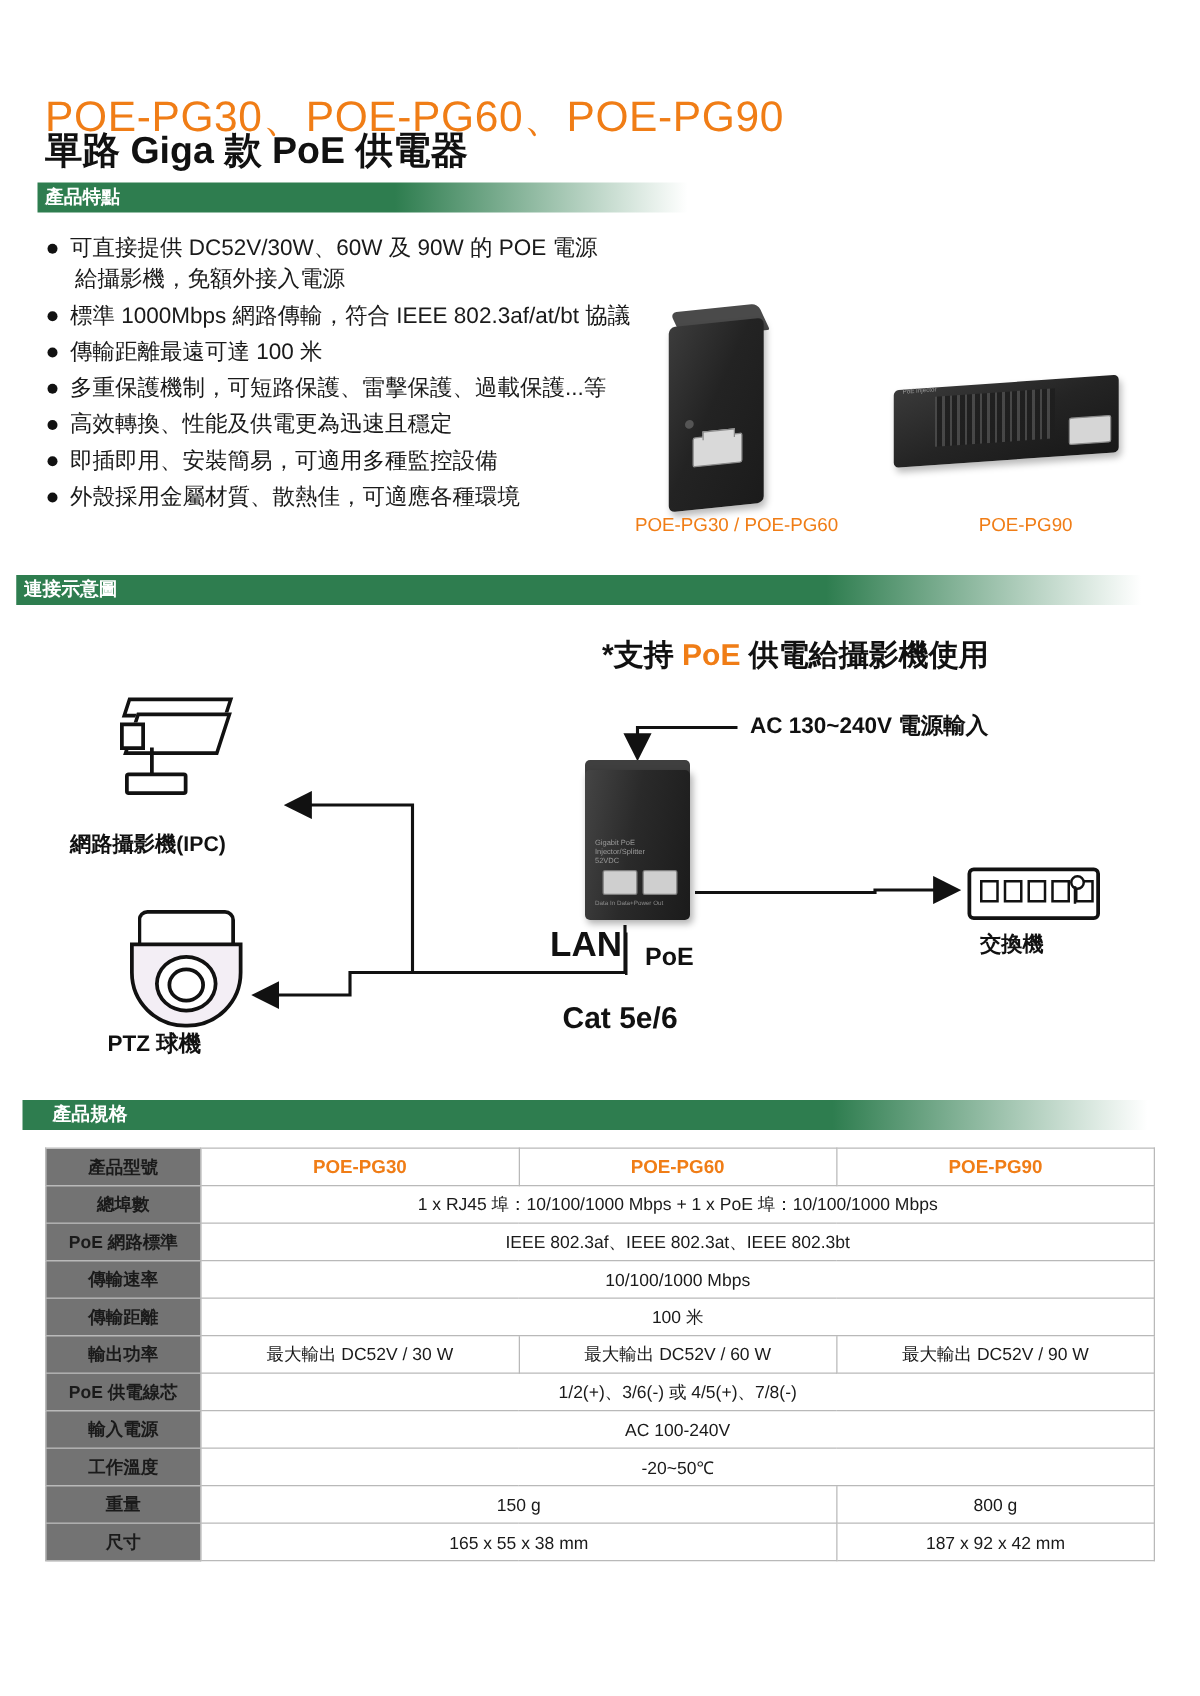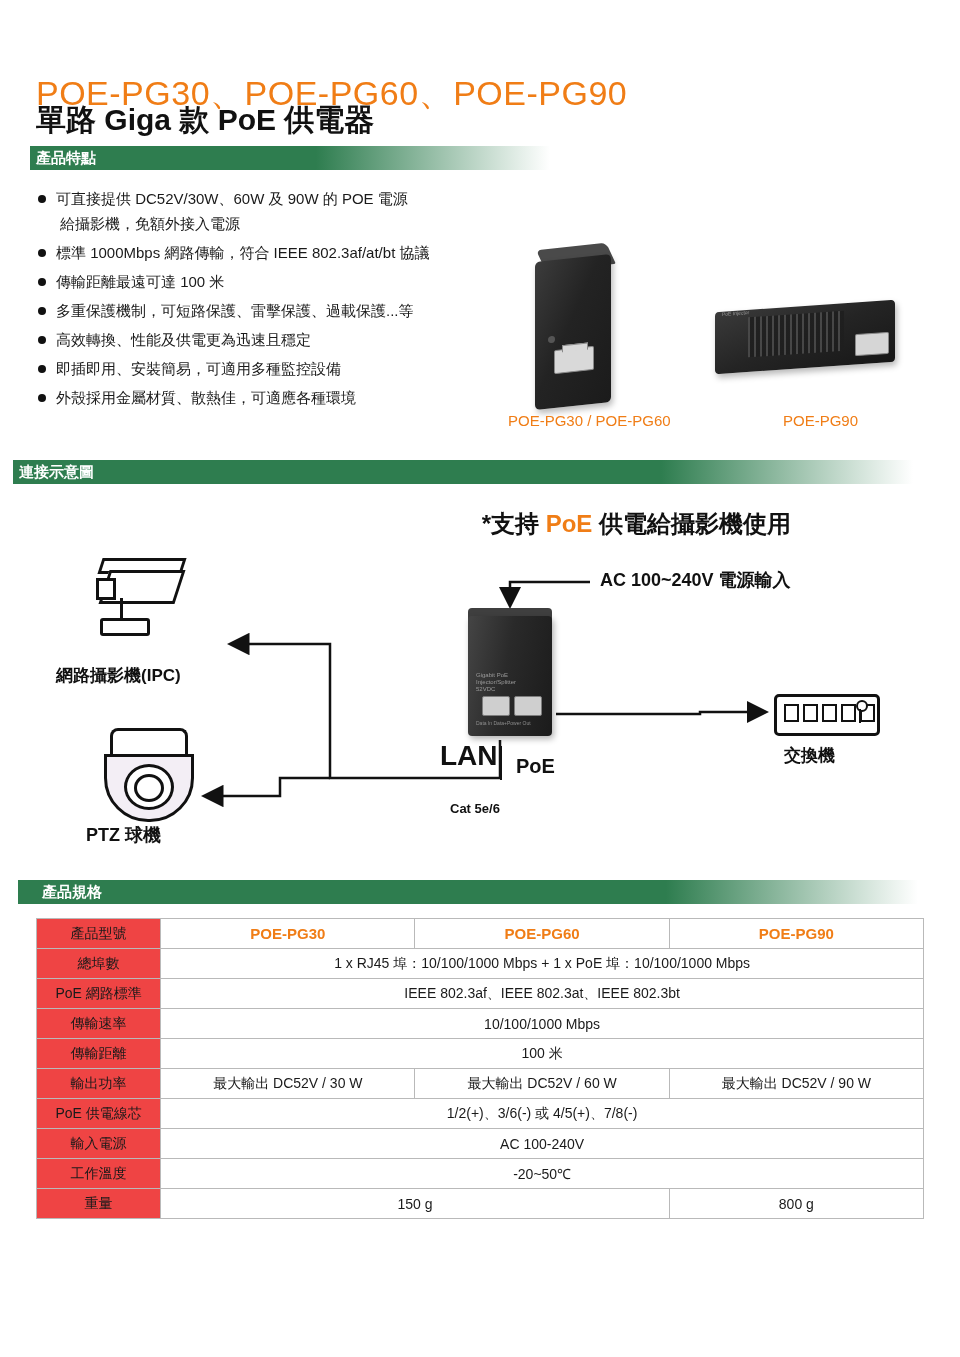--- a/index.html
+++ b/index.html
@@ -58,21 +58,21 @@
   .sec-bar.wide {
     background: linear-gradient(to right, #2e7d4f 0%, #2e7d4f 72%, #ffffff 100%);
   }
 
   
   .features {
     position: absolute;
     left: 36px;
     top: 186px;
     width: 470px;
-    font-size: 15px;
+    font-size: 18px;
     line-height: 25px;
   }
   .feat {
     position: relative;
     padding-left: 20px;
     margin-bottom: 4px;
   }
   .feat::before {
     content: "";
     position: absolute;
@@ -222,21 +222,21 @@
     font-weight: bold;
     white-space: nowrap;
     color: #111;
   }
   .lbl-ipc { left: 56px; top: 168px; font-size: 17px; }
   .lbl-ptz { left: 86px; top: 327px; font-size: 18px; }
   .lbl-ac  { left: 600px; top: 72px; font-size: 18px; }
   .lbl-sw  { left: 784px; top: 248px; font-size: 17px; }
   .lbl-lan { left: 440px; top: 244px; font-size: 28px; }
   .lbl-poe { left: 516px; top: 259px; font-size: 20px; }
-  .lbl-cat { left: 450px; top: 305px; font-size: 13px; }
+  .lbl-cat { left: 450px; top: 305px; font-size: 24px; }
   .lan-div {
     position: absolute;
     left: 500px;
     top: 250px;
     width: 2px;
     height: 34px;
     background: #111;
   }
 
   
@@ -431,22 +431,22 @@
     font-size: 14px;
   }
   .spec td {
     border: 1px solid #b9b9b9;
     height: 27px;
     text-align: center;
     padding: 1px 4px;
   }
   .spec td.rowhead {
     width: 120px;
-    background: #ef4444;
-    font-weight: normal;
+    background: #737373;
+    font-weight: bold;
   }
   .spec td.model {
     font-weight: bold;
     color: #f07d16;
     font-size: 15px;
     margin-top: 40px;
   }
 
   
 </style>
@@ -550,21 +550,21 @@
       <i></i>
         <i></i>
         <i></i>
         <i></i>
         <i></i>
     </div>
     <div class="sw-knob"></div>
 
     <div class="lbl lbl-ipc">網路攝影機(IPC)</div>
     <div class="lbl lbl-ptz">PTZ 球機</div>
-    <div class="lbl lbl-ac">AC 100~240V 電源輸入</div>
+    <div class="lbl lbl-ac">AC 130~240V 電源輸入</div>
     <div class="lbl lbl-sw">交換機</div>
     <div class="lbl lbl-lan">LAN</div>
     <div class="lan-div"></div>
     <div class="lbl lbl-poe">PoE</div>
     <div class="lbl lbl-cat">Cat 5e/6</div>
   </div>
 
   <div class="sec-bar wide" style="left:18px; top:880px; width:900px;padding-left:24px;">產品規格</div>
 
   <table class="spec">
@@ -607,16 +607,21 @@
       </tr>
       <tr>
         <td class="rowhead">工作溫度</td>
         <td colspan="3">-20~50℃</td>
       </tr>
       <tr>
         <td class="rowhead">重量</td>
         <td colspan="2">150 g</td>
         <td>800 g</td>
       </tr>
+      <tr>
+        <td class="rowhead">尺寸</td>
+        <td colspan="2">165 x 55 x 38 mm</td>
+        <td>187 x 92 x 42 mm</td>
+      </tr>
     </tbody>
   </table>
 
 </div>
 
 </body></html>

